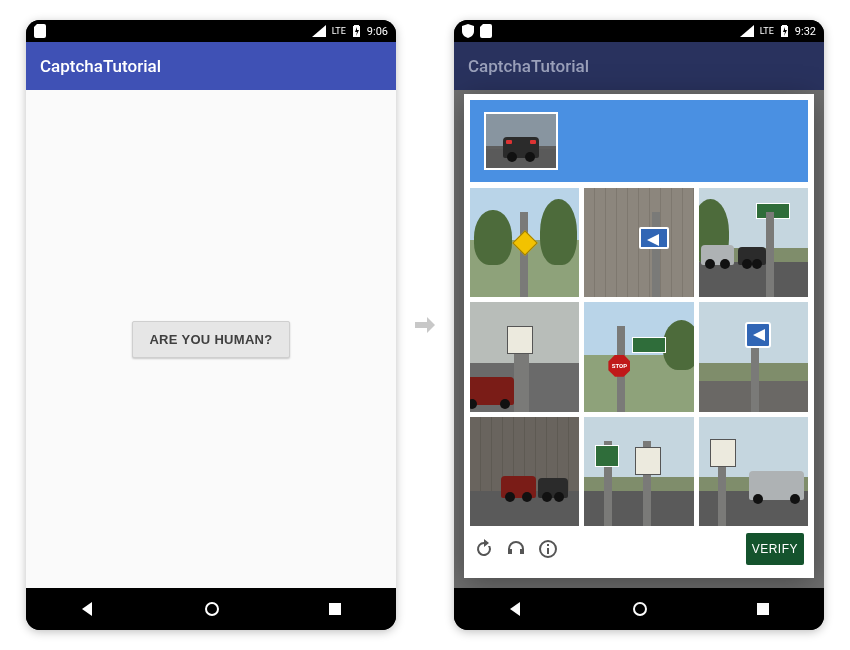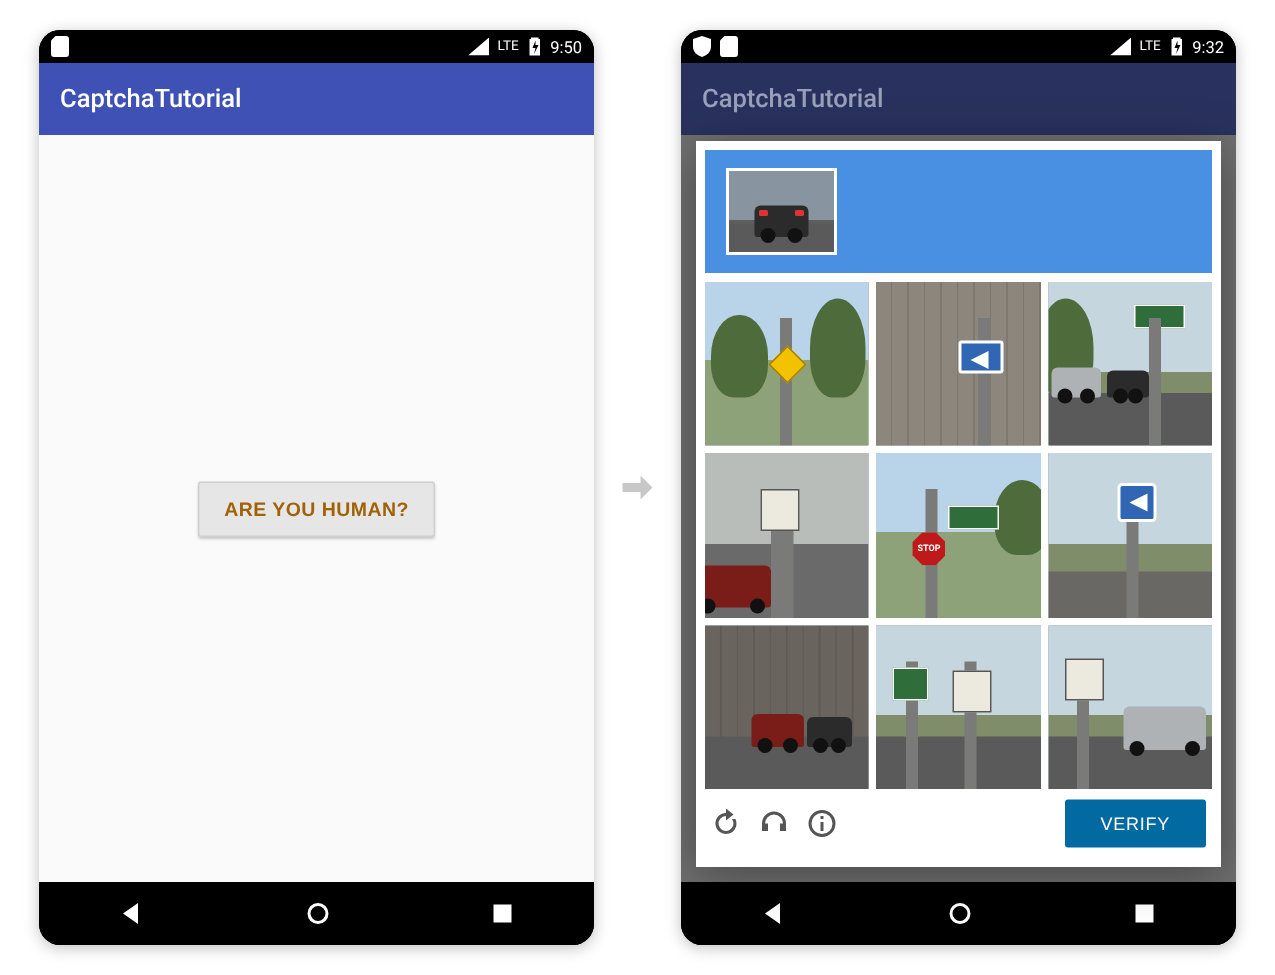--- a/index.html
+++ b/index.html
@@ -57,21 +57,21 @@
     position: absolute;
     inset: 0;
     display: flex;
     align-items: center;
     justify-content: center;
   }
   .raised-btn {
     background: #e6e6e6;
     border: 1px solid #cfcfcf;
     border-radius: 2px;
-    color: #a16207;
+    color: #404040;
     font-size: 13px;
     font-weight: 600;
     padding: 10px 16px;
     letter-spacing: .3px;
     box-shadow: 0 1px 2px rgba(0,0,0,.2);
     cursor: pointer;
   }
   .navbar {
     height: 42px;
     background: #000;
@@ -132,26 +132,26 @@
   }
   .captcha-footer {
     height: 46px;
     display: flex;
     align-items: center;
     padding: 0 4px;
     gap: 12px;
   }
   .captcha-footer .spacer { flex: 1; }
   .verify-btn {
-    background: #0369a1;
+    background: #14532d;
     color: #fff;
     font-size: 12px;
     font-weight: 500;
     letter-spacing: .5px;
-    padding: 9px 24px;
+    padding: 9px 6px;
     border: none;
     border-radius: 2px;
     cursor: pointer;
   }
   .icon-btn { color: #666; cursor: pointer; display: flex; }
 
   
   .sky   { position:absolute; inset:0; background: linear-gradient(#b9d4e8 0 48%, #8ea27a 48% 100%); }
   .skyg  { position:absolute; inset:0; background: linear-gradient(#c5d6df 0 55%, #7f8d6b 55% 100%); }
   .road  { position:absolute; left:0; right:0; bottom:0; height:32%; background:#5a5a5a; }
@@ -193,21 +193,21 @@
       <svg width="14" height="12" viewBox="0 0 14 12">
           <path fill="#fff" d="M0 12h14V0z"></path>
         </svg>
     </span>
     <span style="font-size:9px">LTE</span>
     <span>
       <svg width="9" height="14" viewBox="0 0 9 14">
           <path fill="#fff" d="M2 1h5v1h1v11H1V2h1zM5 3L3 8h2l-1 4 3-6H5z"></path>
         </svg>
     </span>
-    <span>9:50</span>
+    <span>9:06</span>
   </div>
 
   <div class="appbar">
     <span>CaptchaTutorial</span>
   </div>
 
   <div class="screen">
     <div class="center-btn-wrap">
       <button class="raised-btn">ARE YOU HUMAN?</button>
     </div>

